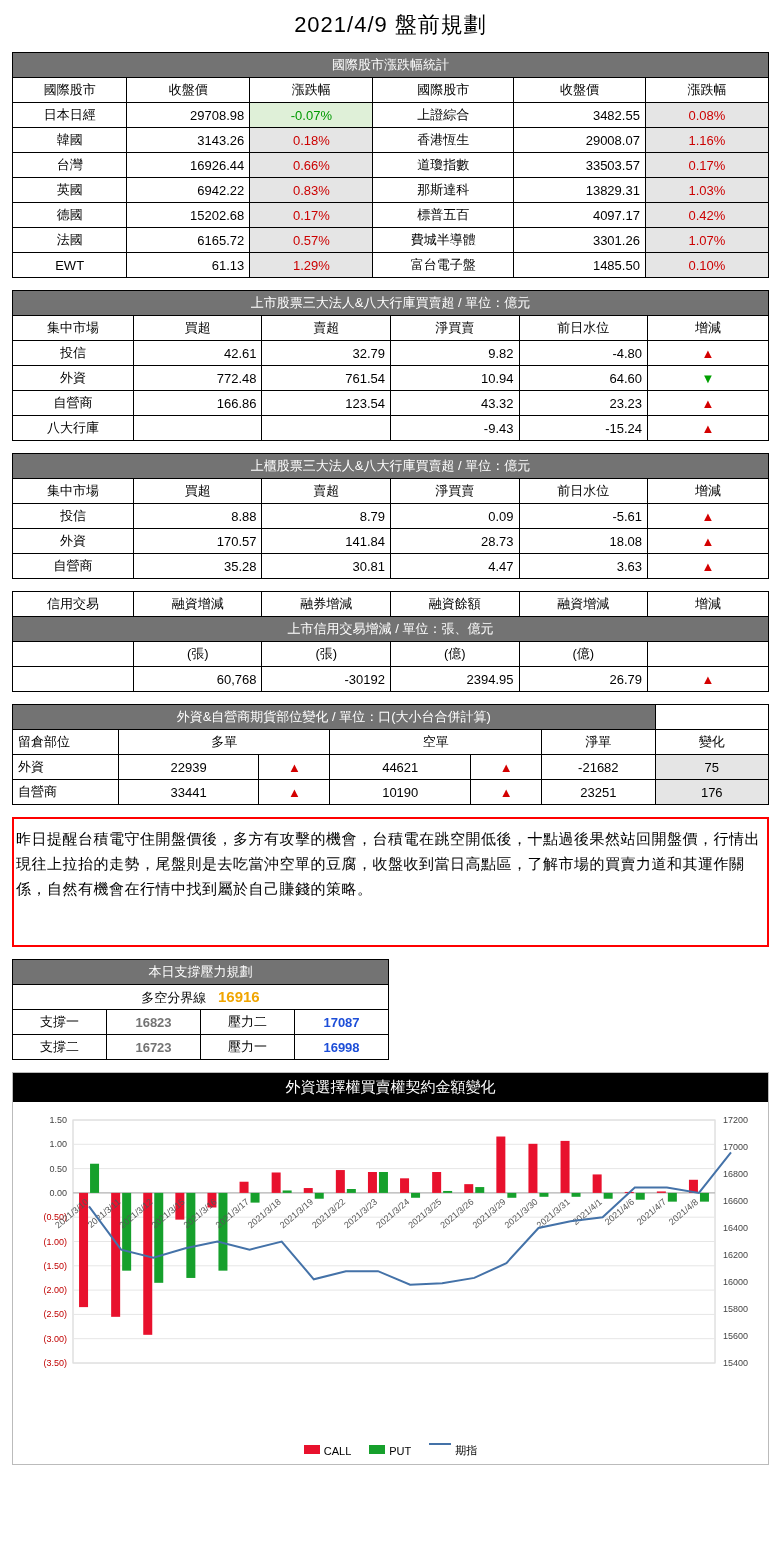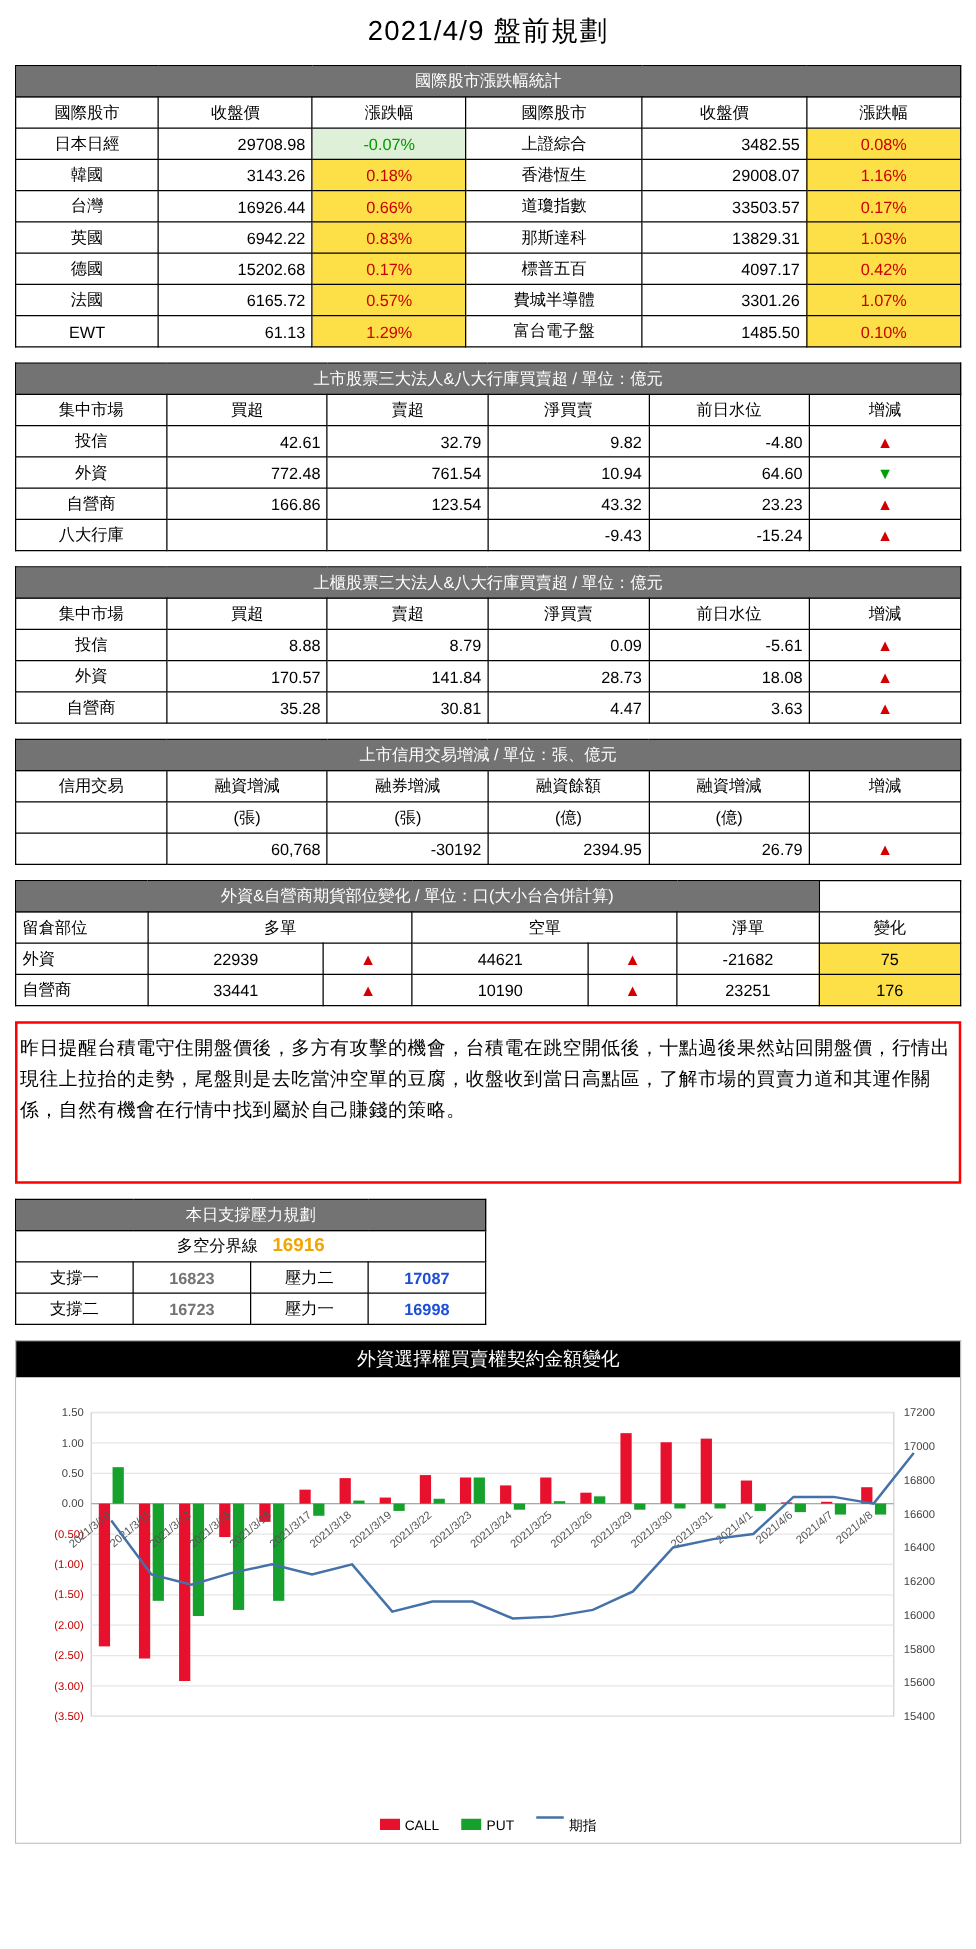--- a/index.html
+++ b/index.html
@@ -31,21 +31,21 @@
   .tbl{width:100%;border:1px solid #000;}
   .tbl td,.tbl th{
     border:1px solid #000;
     padding:2px 5px;
     font-size:13px;
     height:20px;
   }
   .c{text-align:center;}
   .r{text-align:right;}
   .l{text-align:left;}
-  .pink{background:#fde047;}
+  .pink{background:#e5e5e5;}
   .lgreen{background:#dff0d8;}
   .up{color:#cc0000;}
   .dn{color:#009900;}
   .arrow-up{color:#d40000;text-align:center;}
   .arrow-dn{color:#00a000;text-align:center;}
   .note{
     margin:0 12px 12px 12px;
     border:2px solid #ff0000;
     padding:8px 2px;
     font-size:15px;
@@ -57,21 +57,21 @@
   .sup{color:#737373;font-weight:bold;font-size:15px;}
   .res{color:#1d4ed8;font-weight:bold;font-size:15px;}
   .mid{color:#f0a500;font-weight:bold;font-size:15px;}
   .chartbox{
     margin:0 12px 12px 12px;
     border:1px solid #bbb;
   }
   .chart-title{
     background:#000;color:#fff;text-align:center;font-size:15px;padding:5px 17px;
   }
-  .chart-area{background:#fff;padding:16px 2px 6px 2px;}
+  .chart-area{background:#fff;padding:6px 2px 6px 2px;}
   .legend{display:flex;justify-content:center;gap:18px;align-items:center;font-size:11px;padding-top:2px;}
   .lg-item{display:flex;align-items:flex-start;gap:4px;}
   .sw{width:16px;height:9px;display:inline-block;}
   .lnsw{width:22px;height:2px;display:inline-block;background:#4472a8;}
   .tick{font-size:9px;fill:#444;}
   .tickred{font-size:9px;fill:#c00000;}
   .axlabel{font-size:9px;fill:#555;}
 </style>
 </head>
 <body>
@@ -243,30 +243,30 @@
         <td class="arrow-up">▲</td>
       </tr>
     </tbody>
       </table>
   </div>
 
   <div class="block">
     <table class="tbl">
       <tbody>
           <tr>
-            <td class="hdr" colspan="6">上市信用交易增減 / 單位：張、億元</td>
-          </tr>
-      <tr>
         <td class="c" style="width:16%">信用交易</td>
         <td class="c" style="width:17%">融資增減</td>
         <td class="c" style="width:17%">融券增減</td>
         <td class="c" style="width:17%">融資餘額</td>
         <td class="c" style="width:17%">融資增減</td>
         <td class="c" style="width:16%">增減</td>
       </tr>
+      <tr>
+            <td class="hdr" colspan="6">上市信用交易增減 / 單位：張、億元</td>
+          </tr>
       <tr>
         <td class="c"></td>
         <td class="c">(張)</td>
         <td class="c">(張)</td>
         <td class="c">(億)</td>
         <td class="c">(億)</td>
         <td class="c"></td>
       </tr>
       <tr>
         <td class="c"></td>

